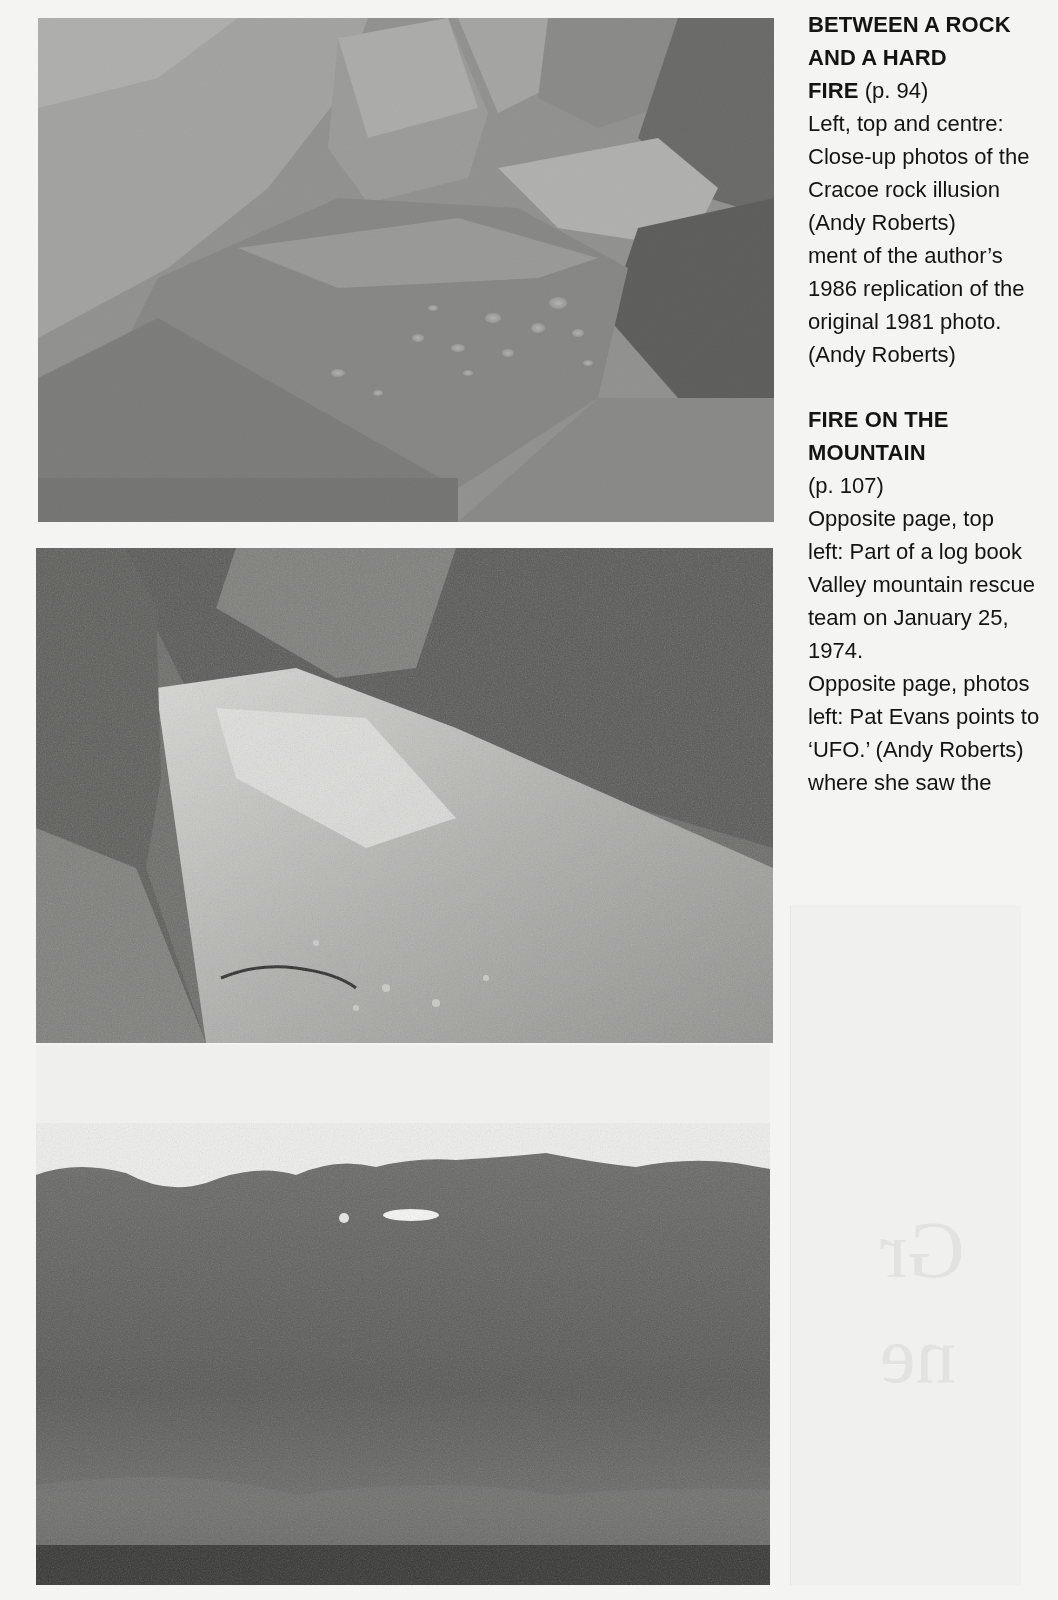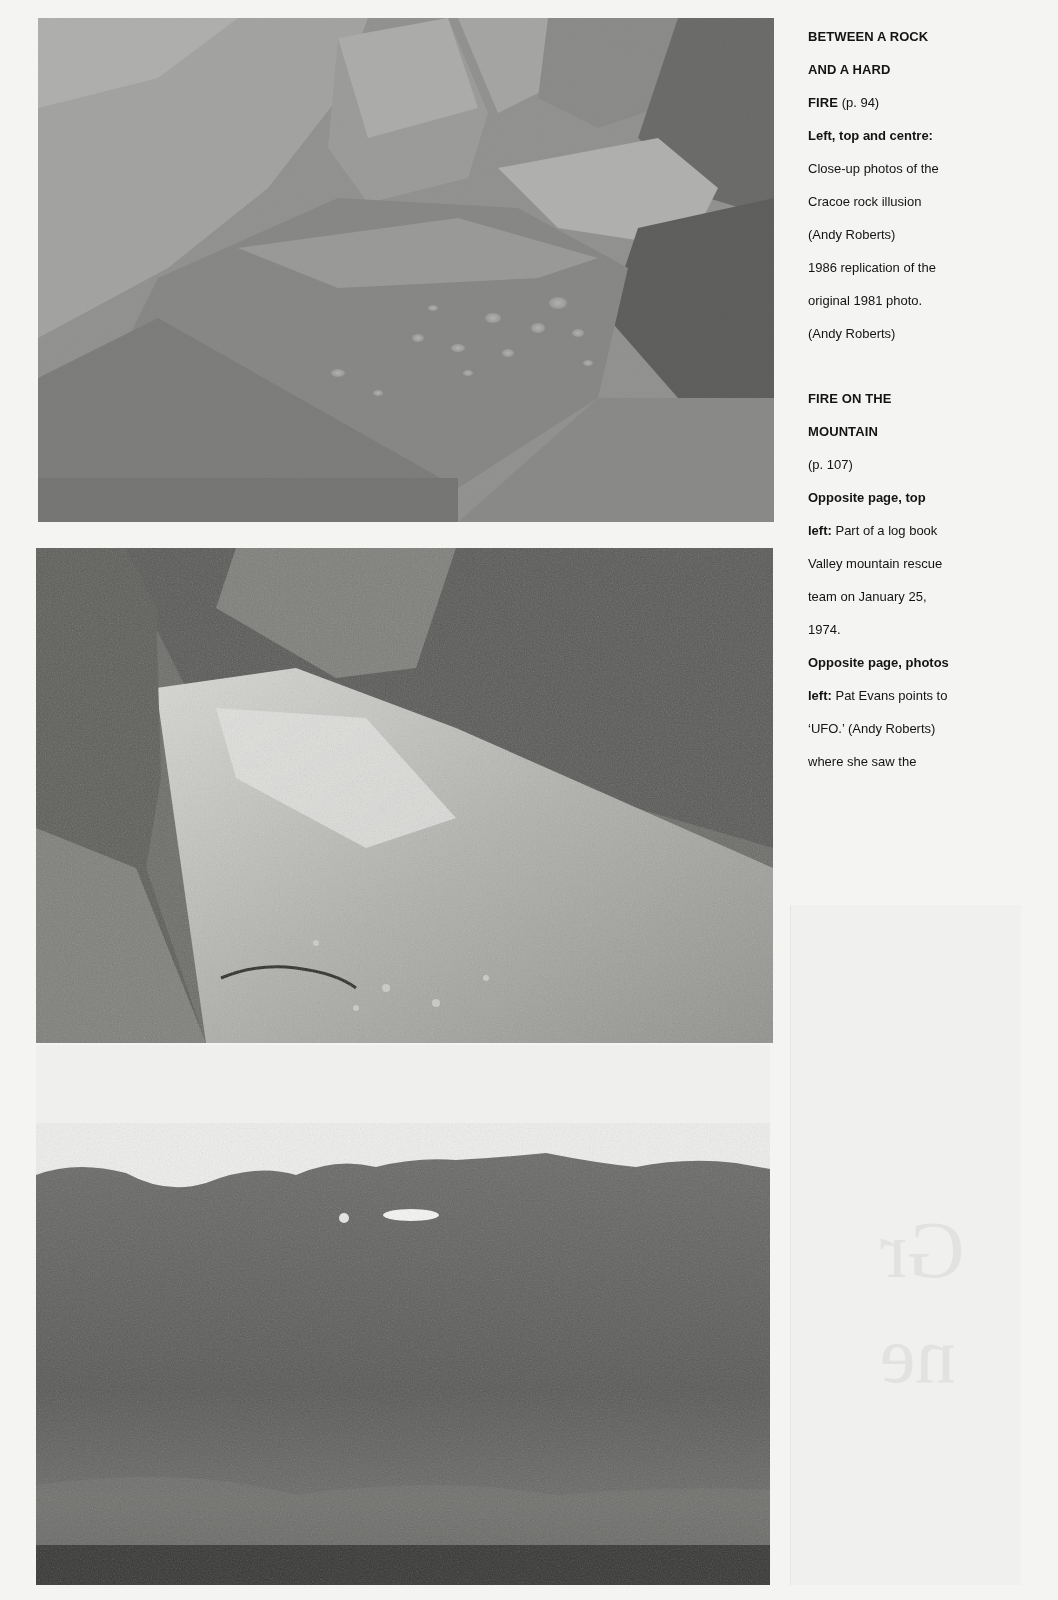--- a/index.html
+++ b/index.html
@@ -16,26 +16,26 @@
   #photo-mid { left:36px; top:548px; width:737px; height:495px; background:#8c8c8a; }
   #photo-bot { left:36px; top:1045px; width:734px; height:540px; background:#efefee; }
 
   .bleed { position:absolute; color:#dcdcdb; font-family:"Liberation Sans", sans-serif; font-weight:bold; pointer-events:none; }
   #bleed-crash { left:70px; top:1040px; font-size:105px; letter-spacing:2px; transform:scaleX(-1); color:#e3e3e2; }
   #bleed-panel { position:absolute; left:790px; top:905px; width:230px; height:680px; border-left:1px solid #e6e6e5; background:#f0f0ef; }
   #bleed-gr { left:880px; top:1205px; font-size:80px; font-family:"Liberation Serif", serif; transform:scaleX(-1); color:#e2e2e1; font-weight:normal;}
   #bleed-ne { left:880px; top:1310px; font-size:80px; font-family:"Liberation Serif", serif; transform:scaleX(-1); color:#e2e2e1; font-weight:normal;}
 
   #captions {
-    position:absolute; left:808px; top:20px; width:236px;
-    font-size:13px; line-height:33px;
+    position:absolute; left:808px; top:8px; width:236px;
+    font-size:22px; line-height:33px;
   }
   .cap-block { margin:0; }
   .cap-title { font-weight:bold; letter-spacing:0.1px; }
-  .cap-label { font-weight:bold; }
+  .cap-label { font-weight:normal; }
   .gap { height:32px; }
 </style>
 </head>
 <body>
 
 <div id="bleed-panel"></div>
 <div class="bleed" id="bleed-crash">crash</div>
 <div class="bleed" id="bleed-gr">Gr</div>
 <div class="bleed" id="bleed-ne">ne</div>
 
@@ -159,20 +159,21 @@
   <div class="cap-block">
     <div class="cap-title">BETWEEN A ROCK</div>
     <div class="cap-title">AND A HARD</div>
     <div><span class="cap-title">FIRE</span><span> (p. 94)</span></div>
 
     <div class="cap-label">Left, top and centre:</div>
     <div>Close-up photos of the</div>
     <div>Cracoe rock illusion</div>
     <div>(Andy Roberts)</div>
 
+    <div>ment of the author’s</div>
     <div>1986 replication of the</div>
     <div>original 1981 photo.</div>
     <div>(Andy Roberts)</div>
   </div>
 
   <div class="gap"></div>
 
   <div class="cap-block">
     <div class="cap-title">FIRE ON THE</div>
     <div class="cap-title">MOUNTAIN</div>

